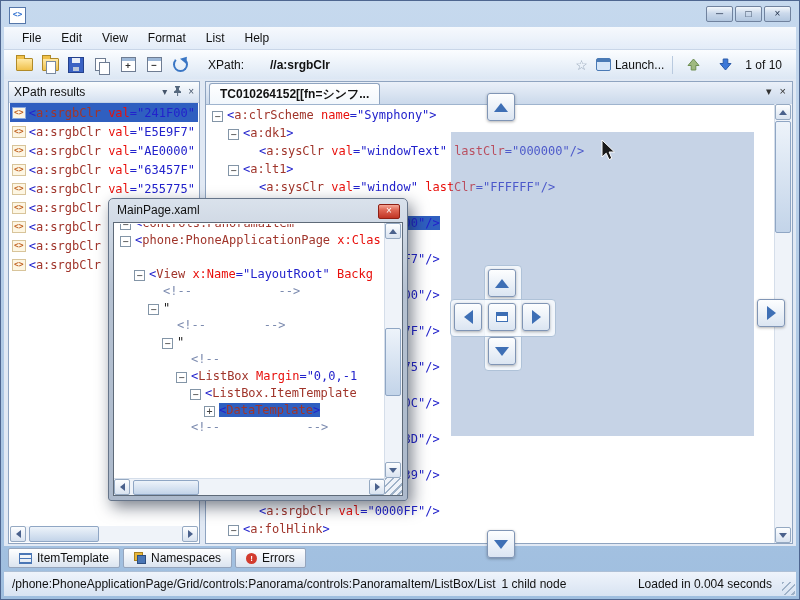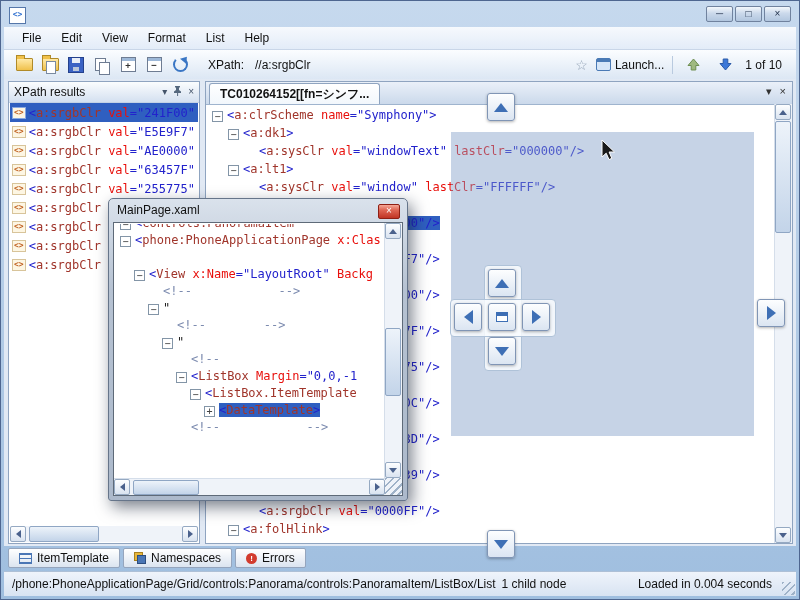--- a/index.html
+++ b/index.html
@@ -16,21 +16,21 @@
            background:linear-gradient(#F4F8FC,#CBD9EB 45%,#B2C6DF);font-size:10px;line-height:13px;text-align:center;color:#24344E;}
 
   
   .menubar{position:absolute;left:3px;top:26px;right:3px;height:22px;background:linear-gradient(#F6F9FD,#E3ECF8);
            border-bottom:1px solid #C9D6E8;display:flex;align-items:center;padding-left:8px;}
   .menu-item{padding:3px 10px;text-align:right;}
   .toolbar{position:absolute;left:3px;top:49px;right:3px;height:29px;background:linear-gradient(#FBFDFF,#DCE7F4);
            border-bottom:1px solid #B9CADF;display:flex;align-items:center;padding:0 8px;gap:2px;}
   .tb-btn{width:24px;height:22px;display:flex;align-items:center;justify-content:center;position:relative;}
   .xpath-label{margin-left:14px;}
-  .xpath-value{margin-left:9px;min-width:240px;}
+  .xpath-value{margin-left:24px;min-width:240px;font-weight:bold;}
   .tb-right{margin-left:auto;display:flex;align-items:center;gap:8px;padding-right:6px;}
   .tb-sep{width:1px;height:18px;background:#B9CADF;}
 
   
   .ic-folder{width:15px;height:11px;background:linear-gradient(#FFE9A6,#F0C14B);border:1px solid #B08A28;border-radius:1px;position:relative;}
   .ic-folder:before{content:"";position:absolute;left:-1px;top:-4px;width:7px;height:3px;background:#F0C14B;border:1px solid #B08A28;border-bottom:none;}
   .ic-page{position:absolute;right:2px;top:2px;width:8px;height:11px;background:#fff;border:1px solid #7A8AA0;}
   .ic-save{width:14px;height:14px;background:#3A62C4;border:1px solid #24418C;position:relative;}
   .ic-save:before{content:"";position:absolute;left:3px;top:0;width:8px;height:5px;background:#E8EEF8;}
   .ic-save:after{content:"";position:absolute;left:4px;bottom:1px;width:6px;height:4px;background:#B9C6DA;}

